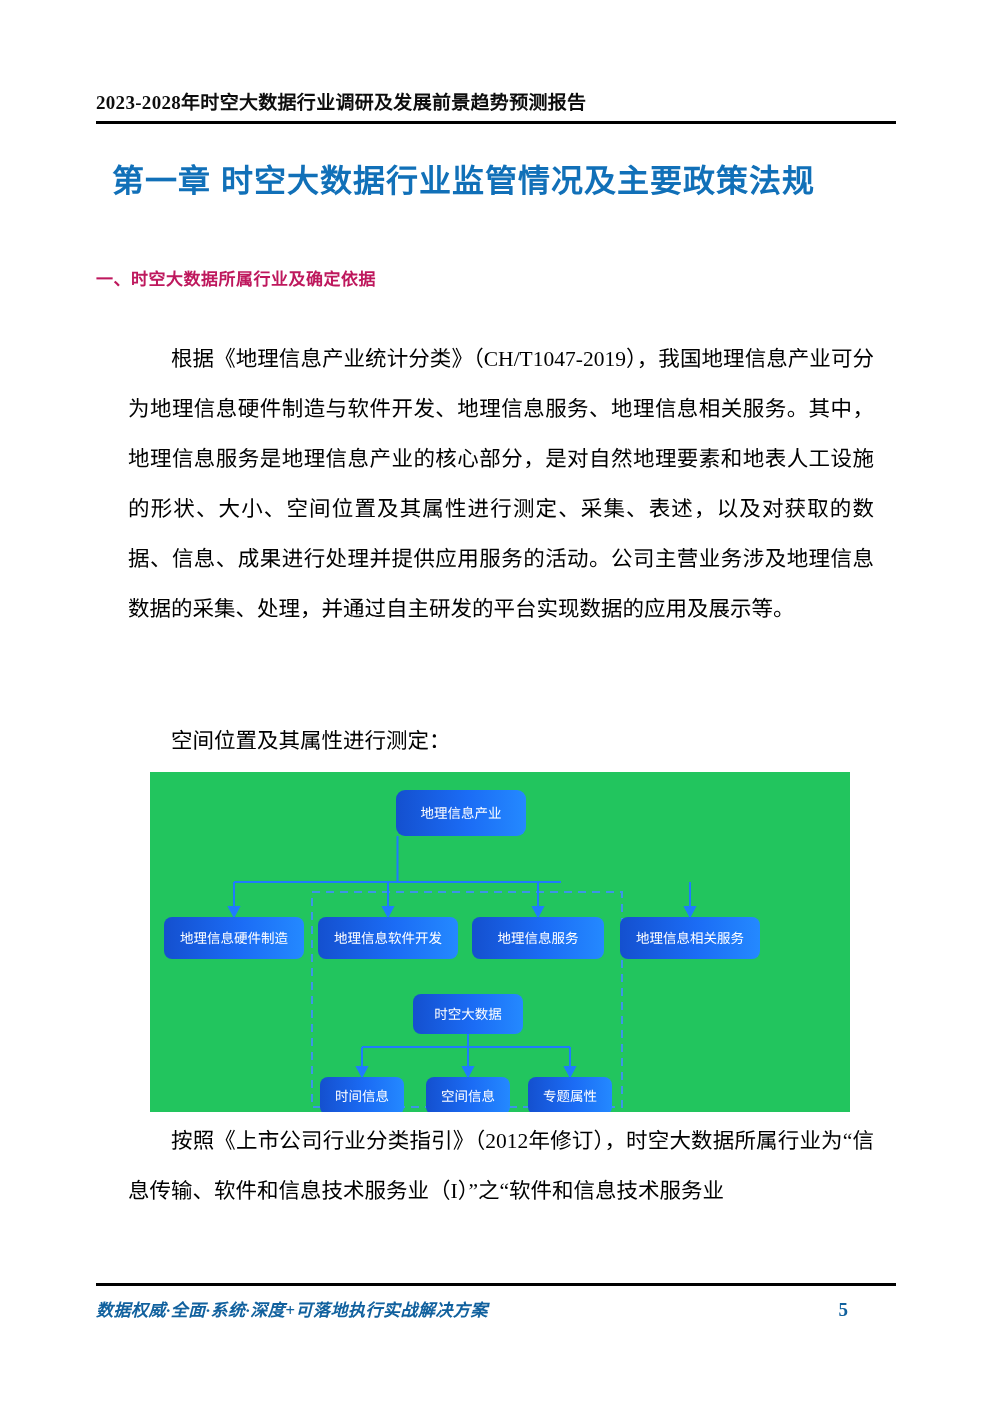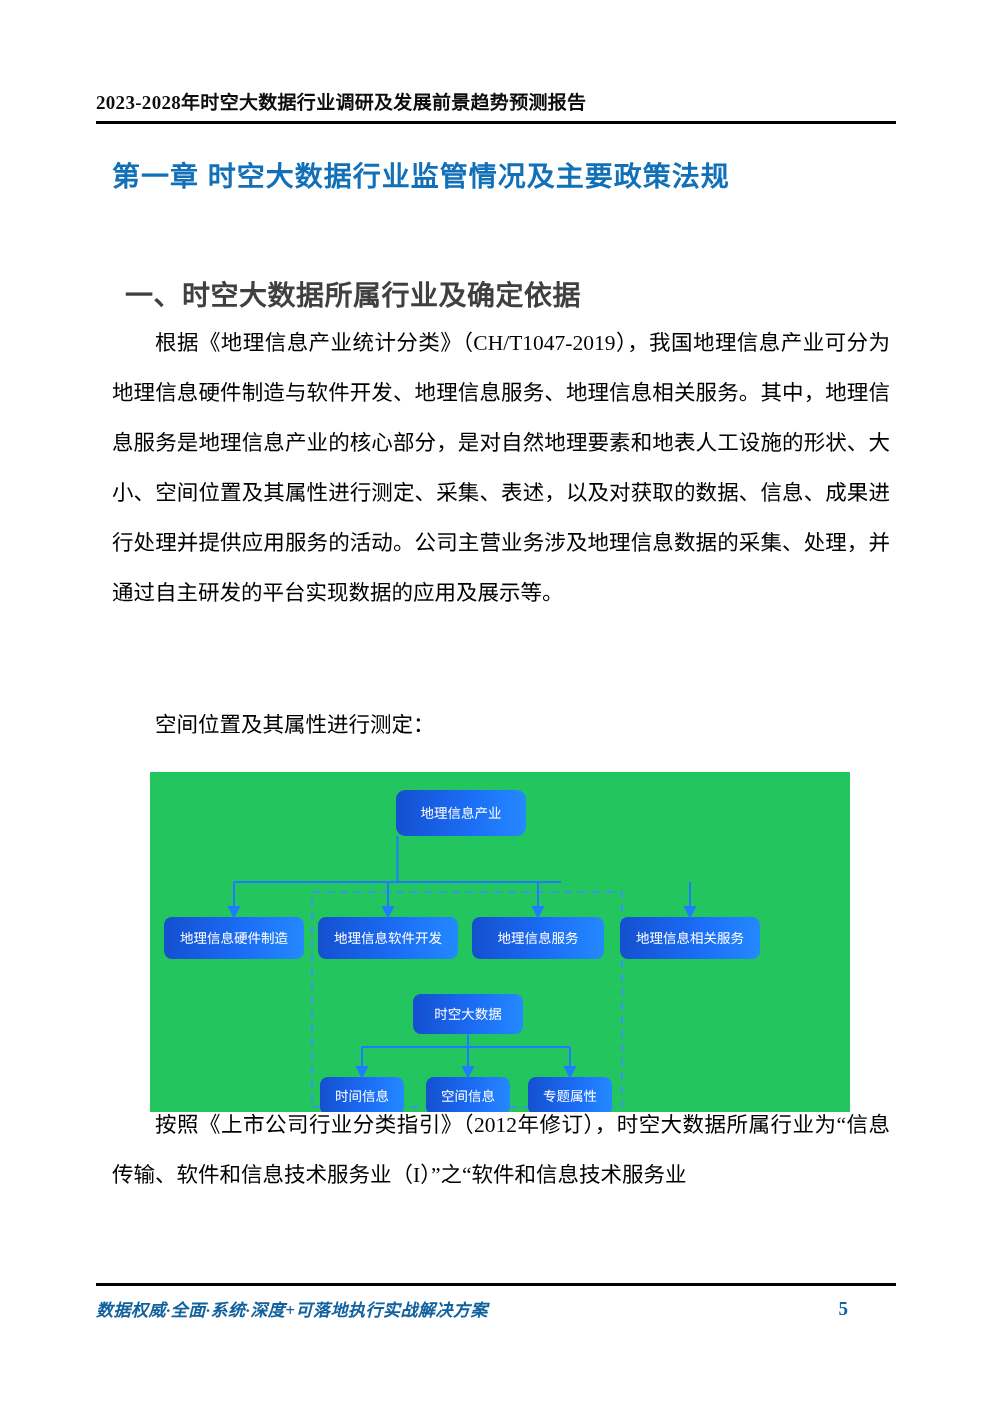--- a/index.html
+++ b/index.html
@@ -46,57 +46,57 @@
     width: 100%;
   }
 
   
   .chapter-title {
     position: absolute;
     left: 112px;
     top: 140px;
     width: 790px;
     font-family: "Liberation Sans", "DejaVu Sans", sans-serif;
-    font-size: 28px;
+    font-size: 32px;
     font-weight: 700;
     color: #1170b8;
     letter-spacing: 1px;
     line-height: 1.25;
     white-space: nowrap;
   }
 
   
   .section-heading {
     position: absolute;
-    left: 125px;
+    left: 96px;
     top: 255px;
     width: 790px;
     font-family: "Liberation Sans", "DejaVu Sans", sans-serif;
-    font-size: 28px;
-    font-weight: 700;
-    color: #404040;
+    font-size: 17px;
+    font-weight: 700;
+    color: #be185d;
     letter-spacing: 0.5px;
     line-height: 1.25;
     white-space: nowrap;
   }
 
   
   .body-block {
     position: absolute;
     left: 112px;
     width: 778px;
     font-family: "Liberation Serif", "DejaVu Serif", serif;
     font-size: 21.5px;
     color: #000000;
     line-height: 50px;
     text-align: justify;
     text-justify: inter-ideograph;
   }
   .body-block p {
-    margin: 0;
+    margin: 16px;
     text-indent: 2em;
   }
   #para-intro { top: 318px; }
   #para-lead  { top: 700px; }
   #para-tail  { top: 1100px; }
 
   
   .diagram {
     position: absolute;
     left: 150px;
@@ -137,21 +137,21 @@
     top: 1283px;
     width: 800px;
     border-top: 3px solid #000000;
   }
   .footer-row {
     position: absolute;
     left: 96px;
     top: 1296px;
     width: 800px;
     display: flex;
-    align-items: center;
+    align-items: flex-end;
     justify-content: space-between;
   }
   .footer-tagline {
     font-family: "Liberation Serif", "DejaVu Serif", serif;
     font-size: 17px;
     font-weight: 700;
     font-style: italic;
     color: #11619e;
     letter-spacing: 0.5px;
     white-space: nowrap;

